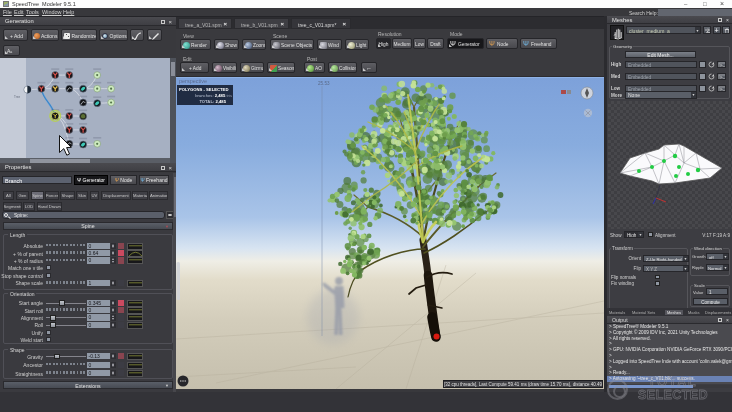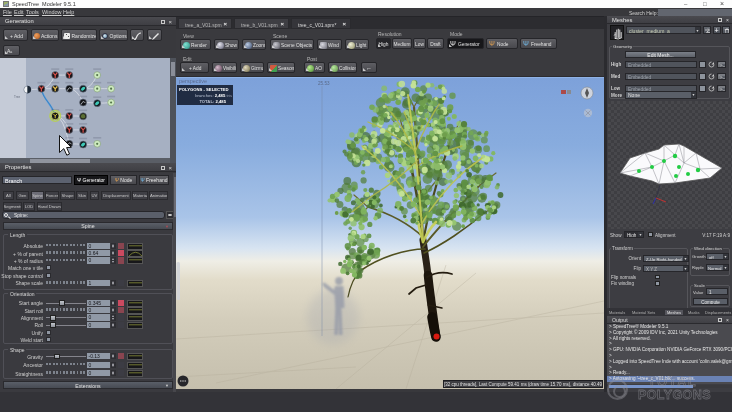--- a/index.html
+++ b/index.html
@@ -1641,15 +1641,15 @@
       </div>
     <div id="oscroll">
         <i></i>
       </div>
   </div>
 
   <div id="bottomband"></div>
   <div id="watermark">
       <div id="wgear"></div>
       <div class="l1">TOTAL</div>
-      <div class="l2">POLYGONS</div>
+      <div class="l2">SELECTED</div>
     </div>
 </div>
 
 </body></html>

